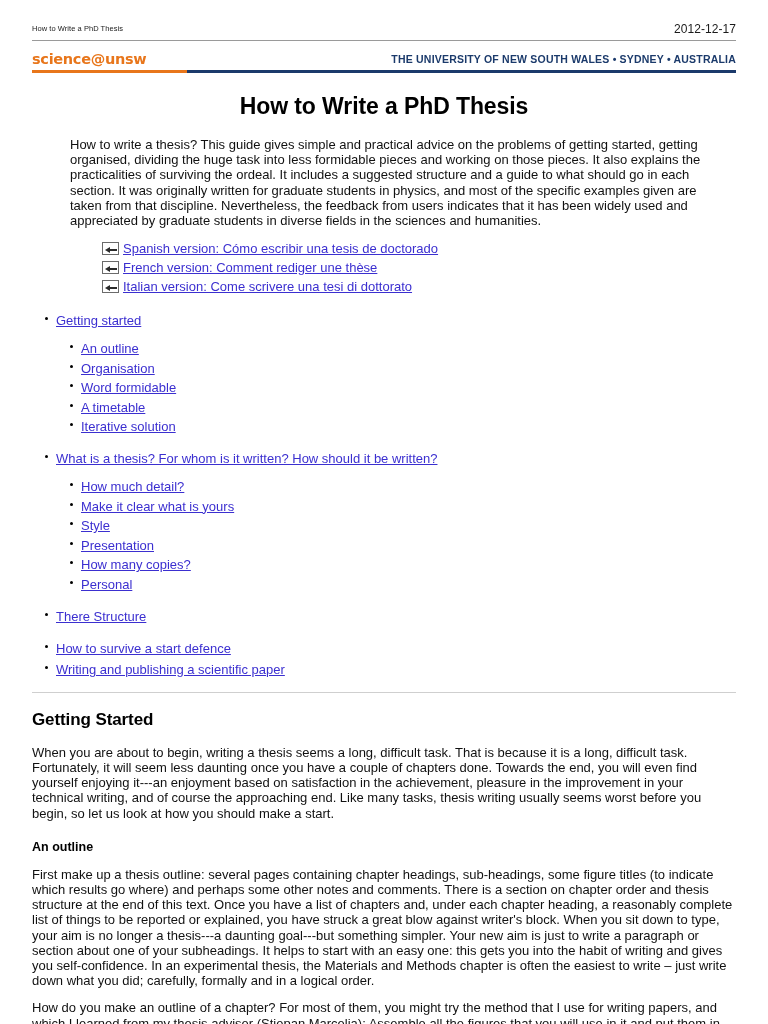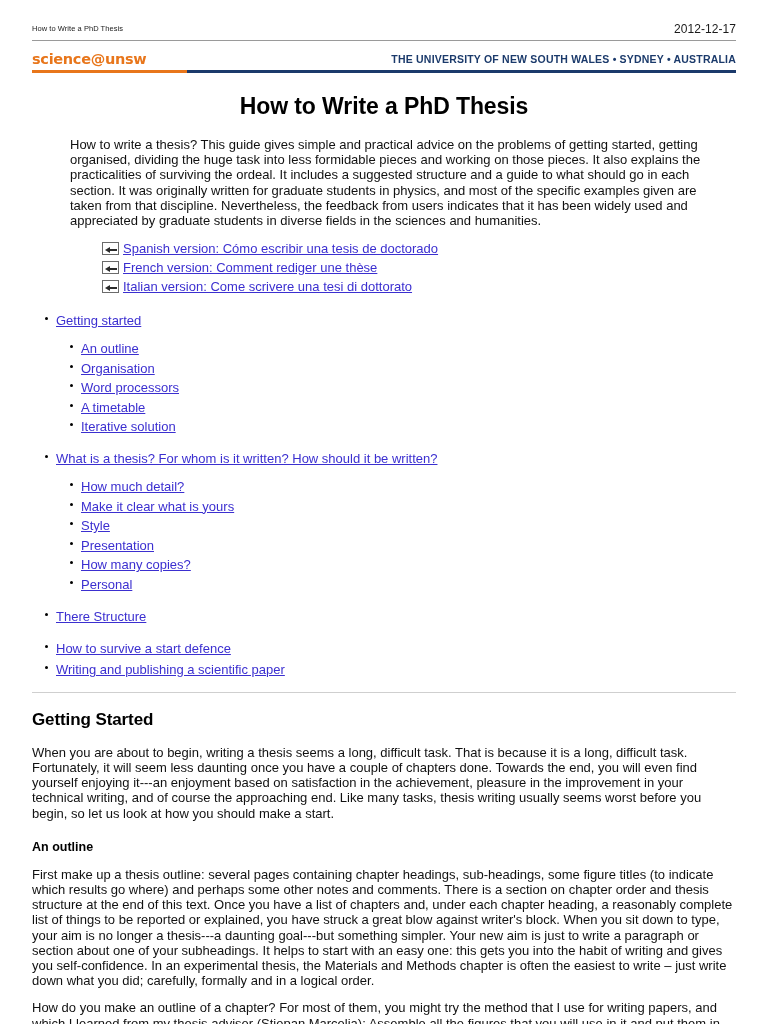--- a/index.html
+++ b/index.html
@@ -267,21 +267,21 @@
         <a class="doc-link">Italian version: Come scrivere una tesi di dottorato</a>
       </div>
     </div>
 
     <ul class="toc-l1">
       <li>
         <a class="doc-link">Getting started</a>
         <ul class="toc-l2">
           <li><a class="doc-link">An outline</a></li>
           <li><a class="doc-link">Organisation</a></li>
-          <li><a class="doc-link">Word processors</a></li>
+          <li><a class="doc-link">Word formidable</a></li>
           <li><a class="doc-link">A timetable</a></li>
           <li><a class="doc-link">Iterative solution</a></li>
         </ul>
       </li>
       <li>
         <a class="doc-link">What is a thesis? For whom is it written? How should it be written?</a>
         <ul class="toc-l2">
           <li><a class="doc-link">How much detail?</a></li>
           <li><a class="doc-link">Make it clear what is yours</a></li>
           <li><a class="doc-link">Style</a></li>

